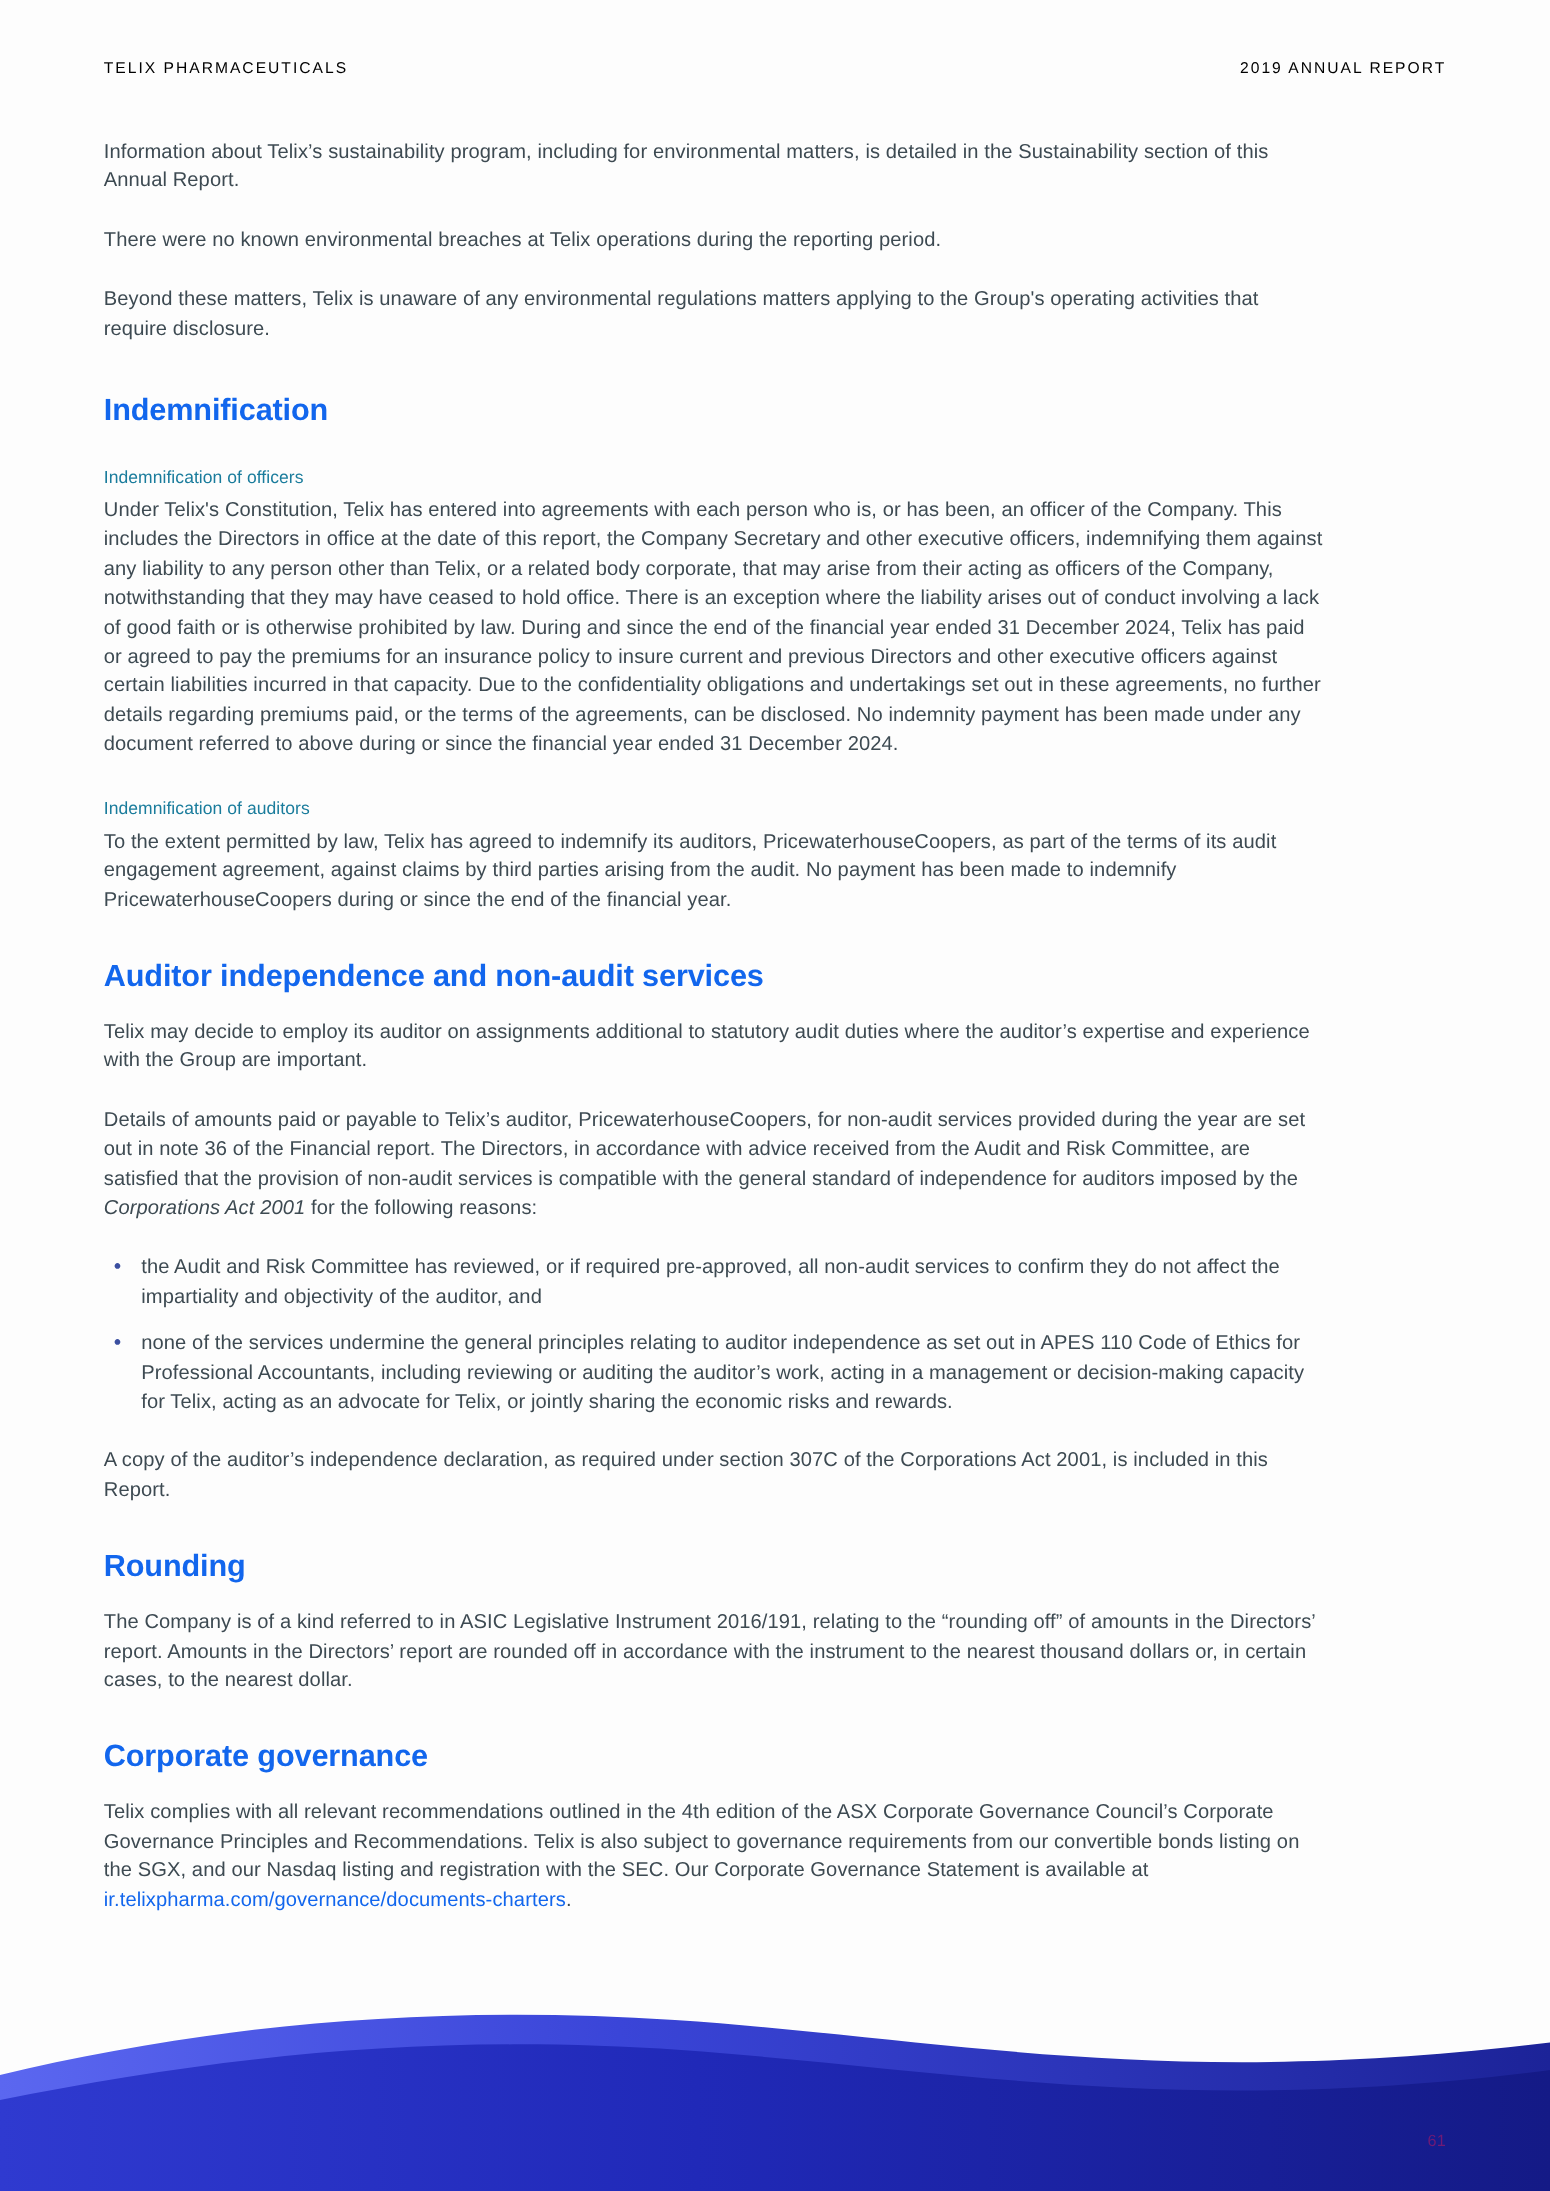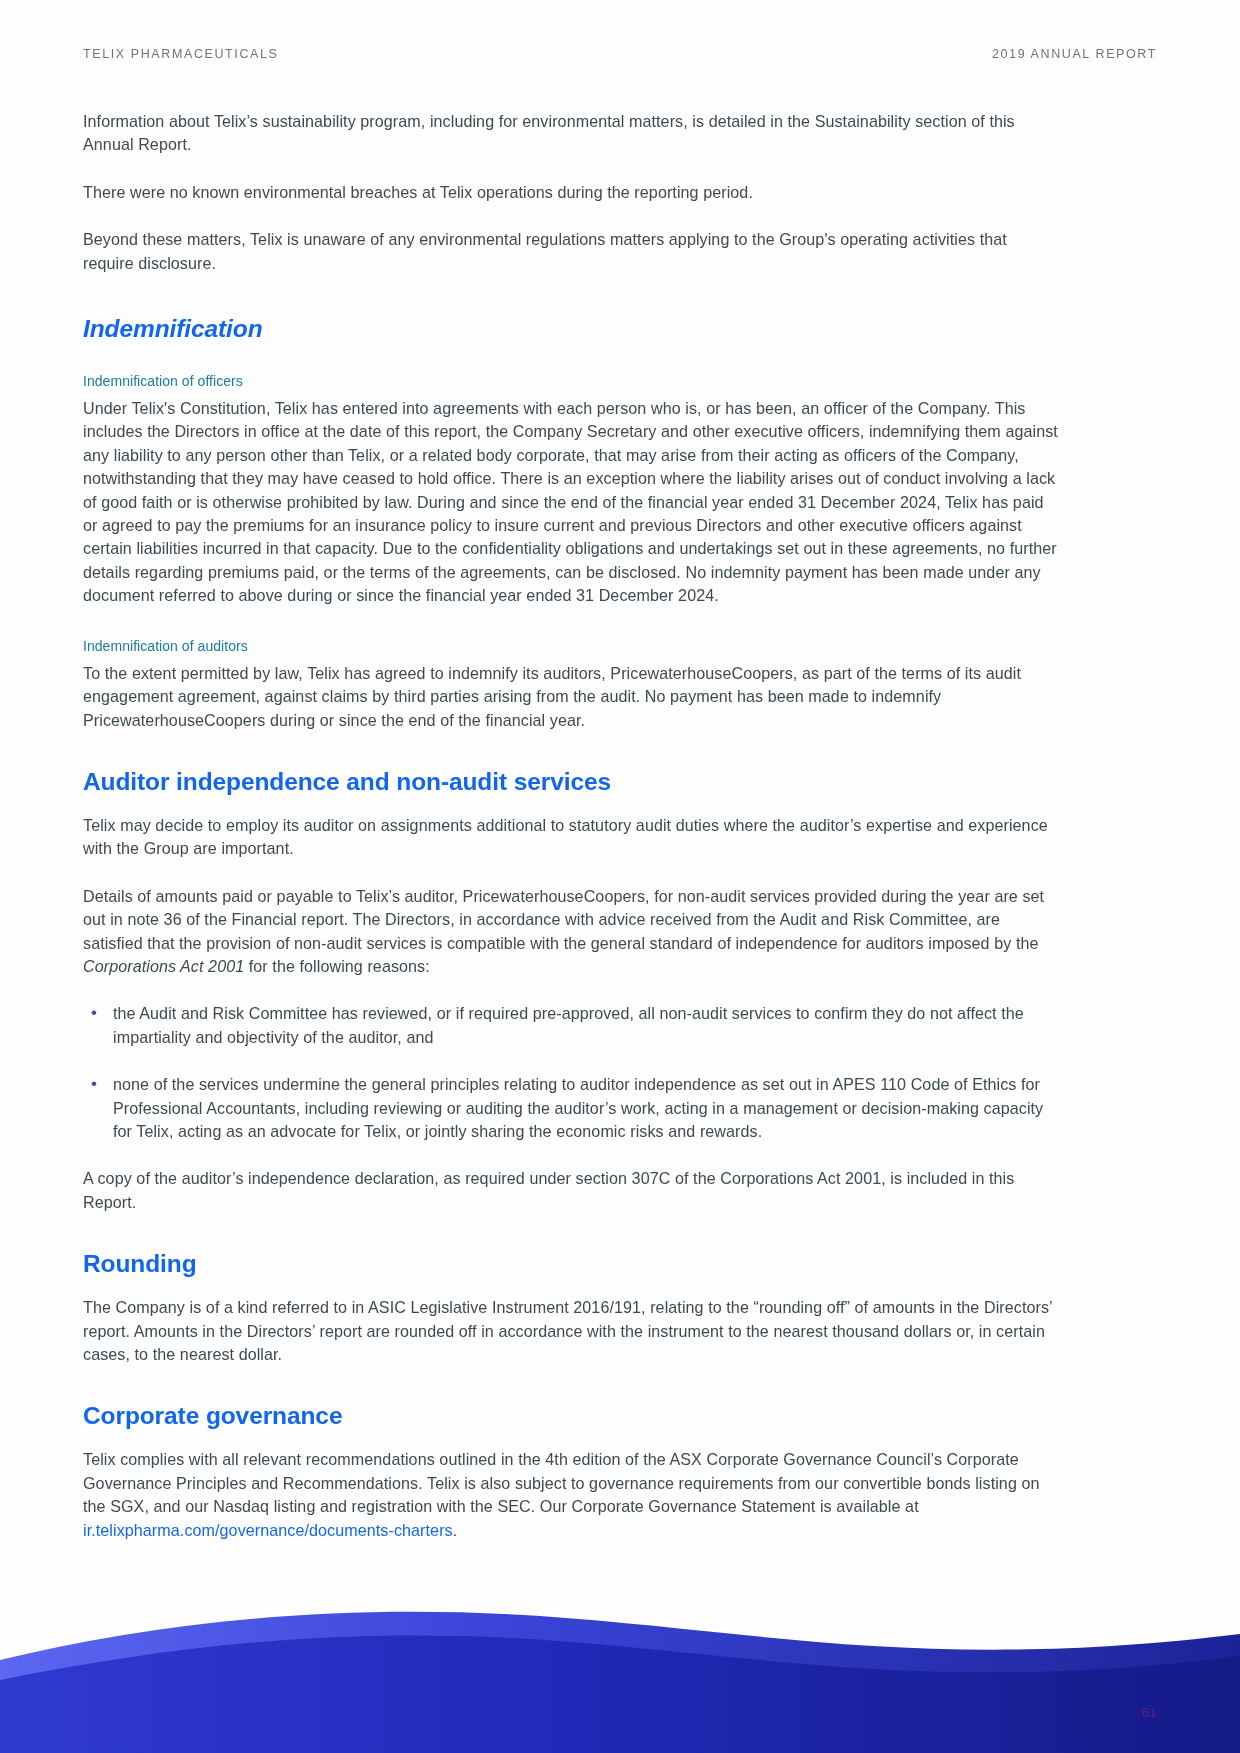--- a/index.html
+++ b/index.html
@@ -25,21 +25,21 @@
     top: 47px;
     left: 83px;
     right: 83px;
     display: flex;
     justify-content: space-between;
     align-items: baseline;
   }
   .running-header .hdr-text {
     font-size: 12.5px;
     letter-spacing: 1.6px;
-    color: #737373;
+    color: #000000;
     font-weight: 500;
   }
 
   
   .content {
     position: absolute;
     top: 110px;
     left: 83px;
     width: 975px;
   }
@@ -55,39 +55,39 @@
     margin-bottom: 0;
   }
 
   h1.sect {
     font-size: 24.5px;
     font-weight: bold;
     color: #1266ed;
     margin: 36px 0 18px 0;
     letter-spacing: -0.1px;
   }
-  h1.sect.first { margin-top: 40px; font-style: italic; }
+  h1.sect.first { margin-top: 40px; }
 
   h2.sub {
     font-size: 14px;
     font-weight: normal;
     color: #1a7c9c;
     margin: 30px 0 8px 0;
     letter-spacing: 0.05px;
   }
 
   ul.bullets {
     list-style: none;
     margin: 0 0 24px 0;
     padding: 0;
   }
   ul.bullets li {
     position: relative;
     padding-left: 30px;
-    margin-bottom: 24px;
+    margin-bottom: 14px;
   }
   ul.bullets li:last-child { margin-bottom: 10px; }
   ul.bullets li::before {
     content: "\2022";
     position: absolute;
     left: 8px;
     top: -1px;
     color: #3b4fa0;
     font-size: 17px;
   }

